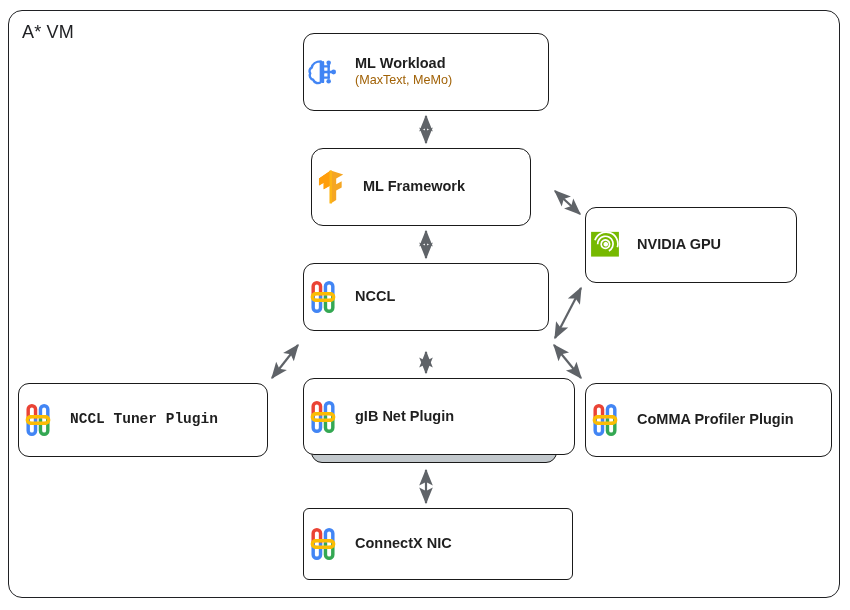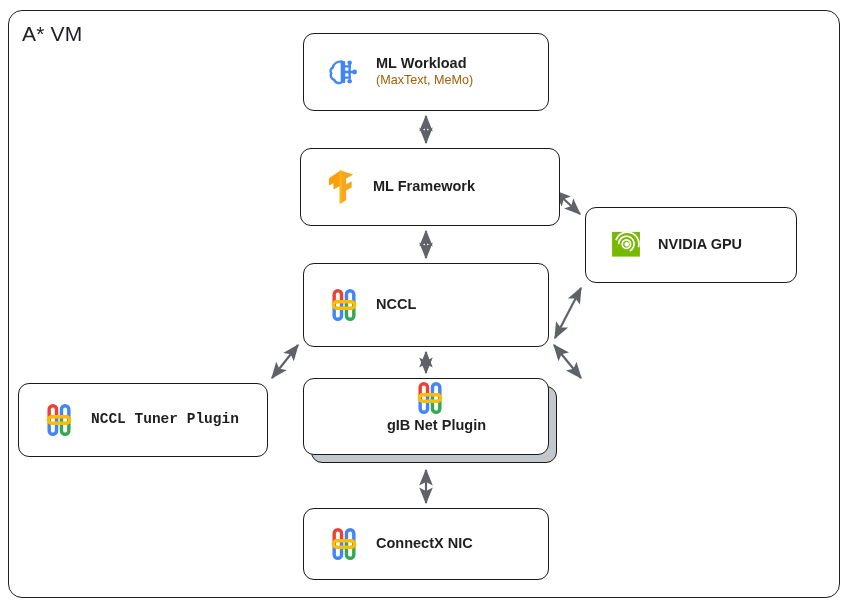--- a/index.html
+++ b/index.html
@@ -28,35 +28,35 @@
     height: 588px;
     border: 1.6px solid #202124;
     border-radius: 14px;
     box-sizing: border-box;
     background: #ffffff;
   }
   .vm-label {
     position: absolute;
     left: 22px;
     top: 22px;
-    font-size: 21px;
+    font-size: 18px;
     color: #202124;
     letter-spacing: 0.2px;
     white-space: nowrap;
   }
   
   .node {
     position: absolute;
     box-sizing: border-box;
     background: #ffffff;
     border: 1.8px solid #1a1a1a;
     border-radius: 11px;
     display: flex;
     align-items: center;
-    padding-left: 21px;
+    padding-left: 0;
     z-index: 5;
   }
   .node .icon-slot {
     flex: 0 0 auto;
     width: 38px;
     height: 38px;
     display: flex;
     align-items: center;
     justify-content: center;
     margin-right: 13px;
@@ -83,28 +83,28 @@
   .stack-shadow {
     position: absolute;
     box-sizing: border-box;
     background: #c2c8cc;
     border: 1.8px solid #1a1a1a;
     border-radius: 11px;
     z-index: 4;
   }
   
   #node-ml-workload   { left: 303px; top: 33px;  width: 246px; height: 78px; }
-  #node-ml-framework  { left: 300px; top: 148px; width: 260px; height: 78px; }
-  #node-nccl          { left: 303px; top: 263px; width: 246px; height: 84px; }
+  #node-ml-framework  { left: 311px; top: 148px; width: 220px; height: 78px; border-radius: 12px; }
+  #node-nccl          { left: 303px; top: 263px; width: 246px; height: 68px; }
   #node-nvidia-gpu    { left: 585px; top: 207px; width: 212px; height: 76px; }
   #node-nccl-tuner    { left: 18px;  top: 383px; width: 250px; height: 74px; font-family: Liberation Mono, monospace; }
-  #node-gib-net       { left: 303px; top: 378px; width: 246px; height: 77px; flex-direction: column; }
+  #node-gib-net       { left: 303px; top: 378px; width: 272px; height: 77px; }
   #shadow-gib-net     { left: 311px; top: 386px; width: 246px; height: 77px; }
   #node-comma         { left: 585px; top: 383px; width: 247px; height: 74px; }
-  #node-connectx      { left: 303px; top: 508px; width: 246px; height: 72px; }
+  #node-connectx      { left: 303px; top: 508px; width: 270px; height: 72px; border-radius: 6px; }
 
   
   #arrow-layer {
     position: absolute;
     left: 0; top: 0;
     width: 850px;
     height: 610px;
     z-index: 3;
     pointer-events: none;
   }
@@ -258,20 +258,38 @@
           <path d="M31 18 A4 4 0 0 1 31 26" stroke="#fbbc04"></path>
           <path d="M13 18 A4 4 0 0 0 13 26" stroke="#fbbc04"></path>
         </g>
       </svg>
     </span>
     <span class="txt">
       <span class="title">gIB Net Plugin</span>
     </span>
   </div>
 
+  <div class="node" id="node-comma">
+    <span class="icon-slot">
+      <svg class="nccl-logo" width="36" height="36" viewBox="0 0 44 44" xmlns="http://www.w3.org/2000/svg">
+        <g fill="none" stroke-width="4.2" stroke-linecap="round">
+          <path d="M10 22 L10 9 A4.5 4.5 0 0 1 19 9 L19 22" stroke="#ea4335"></path>
+          <path d="M25 22 L25 9 A4.5 4.5 0 0 1 34 9 L34 22" stroke="#4285f4"></path>
+          <path d="M10 22 L10 35 A4.5 4.5 0 0 0 19 35 L19 22" stroke="#4285f4"></path>
+          <path d="M25 22 L25 35 A4.5 4.5 0 0 0 34 35 L34 22" stroke="#34a853"></path>
+          <path d="M13 18 L31 18 M13 26 L31 26" stroke="#fbbc04"></path>
+          <path d="M31 18 A4 4 0 0 1 31 26" stroke="#fbbc04"></path>
+          <path d="M13 18 A4 4 0 0 0 13 26" stroke="#fbbc04"></path>
+        </g>
+      </svg>
+    </span>
+    <span class="txt">
+      <span class="title">CoMMA Profiler Plugin</span>
+    </span>
+  </div>
 
   <div class="node" id="node-connectx">
     <span class="icon-slot">
       <svg class="nccl-logo" width="36" height="36" viewBox="0 0 44 44" xmlns="http://www.w3.org/2000/svg">
         <g fill="none" stroke-width="4.2" stroke-linecap="round">
           <path d="M10 22 L10 9 A4.5 4.5 0 0 1 19 9 L19 22" stroke="#ea4335"></path>
           <path d="M25 22 L25 9 A4.5 4.5 0 0 1 34 9 L34 22" stroke="#4285f4"></path>
           <path d="M10 22 L10 35 A4.5 4.5 0 0 0 19 35 L19 22" stroke="#4285f4"></path>
           <path d="M25 22 L25 35 A4.5 4.5 0 0 0 34 35 L34 22" stroke="#34a853"></path>
           <path d="M13 18 L31 18 M13 26 L31 26" stroke="#fbbc04"></path>

